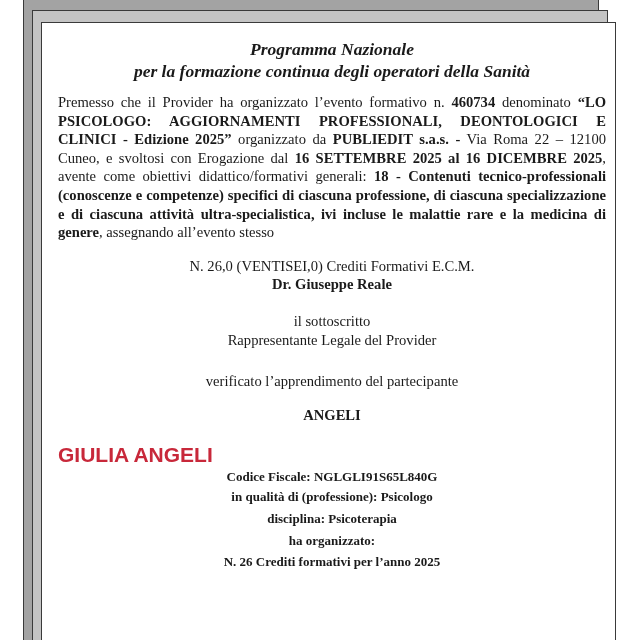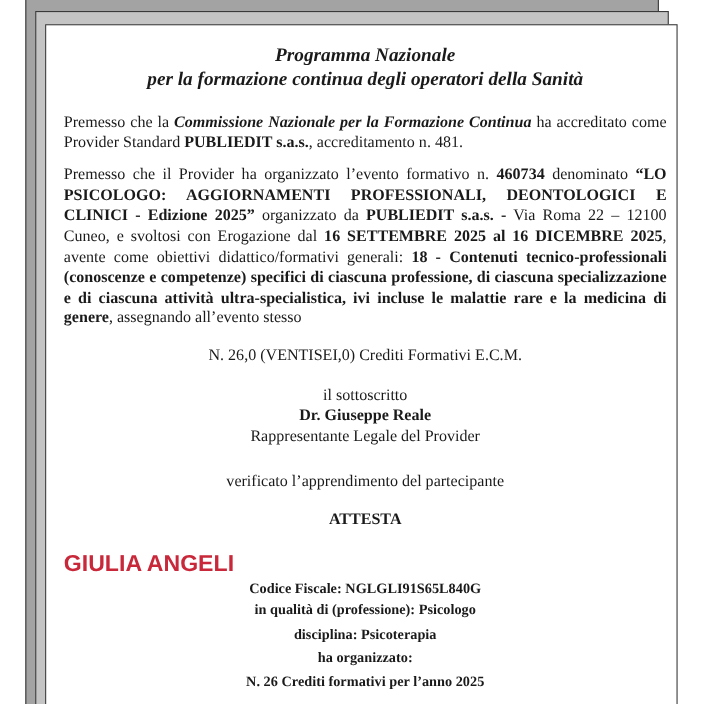--- a/index.html
+++ b/index.html
@@ -55,33 +55,32 @@
 <body>
 
 <div class="sheet sheet-back"></div>
 <div class="sheet sheet-mid"></div>
 <div class="sheet sheet-front"></div>
 
 <div class="content">
   <p class="title">Programma Nazionale</p>
   <p class="title">per la formazione continua degli operatori della Sanità</p>
 
-  <p class="para p1"><span>Premesso che la </span><span class="bi">Commissione Nazionale per la Formazione Continua</span><span> ha accreditato come Provider Standard </span><span class="b">PUBLIEDIT s.a.s.</span><span>, accreditamento n. 481.</span></p>
 
   <p class="para p2"><span>Premesso che il Provider ha organizzato l’evento formativo n. </span><span class="b">460734</span><span> denominato </span><span class="b">“LO PSICOLOGO: AGGIORNAMENTI PROFESSIONALI, DEONTOLOGICI E CLINICI - Edizione 2025”</span><span> organizzato da </span><span class="b">PUBLIEDIT s.a.s. -</span><span> Via Roma 22 – 12100 Cuneo, e svoltosi con Erogazione dal </span><span class="b">16 SETTEMBRE 2025 al 16 DICEMBRE 2025</span><span>, avente come obiettivi didattico/formativi generali: </span><span class="b">18 - Contenuti tecnico-professionali (conoscenze e competenze) specifici di ciascuna professione, di ciascuna specializzazione e di ciascuna attività ultra-specialistica, ivi incluse le malattie rare e la medicina di genere</span><span>, assegnando all’evento stesso</span></p>
 
   <p class="center credits">N. 26,0 (VENTISEI,0) Crediti Formativi E.C.M.</p>
 
+  <p class="center b">Dr. Giuseppe Reale</p>
   <p class="center signer">il sottoscritto</p>
-  <p class="center b">Dr. Giuseppe Reale</p>
   <p class="center">Rappresentante Legale del Provider</p>
 
   <p class="center verif">verificato l’apprendimento del partecipante</p>
 
-  <p class="center b attesta">ATTESTA</p>
+  <p class="center b attesta">ANGELI</p>
 
   <div class="name">GIULIA ANGELI</div>
   <p class="sans">Codice Fiscale: NGLGLI91S65L840G</p>
   <p class="sans">in qualità di (professione): Psicologo</p>
   <p class="sans" style="margin-top:3px">disciplina: Psicoterapia</p>
   <p class="sans" style="margin-top:2px">ha organizzato:</p>
   <p class="sans" style="margin-top:2px">N. 26 Crediti formativi per l’anno 2025</p>
 </div>
 
 </body></html>

